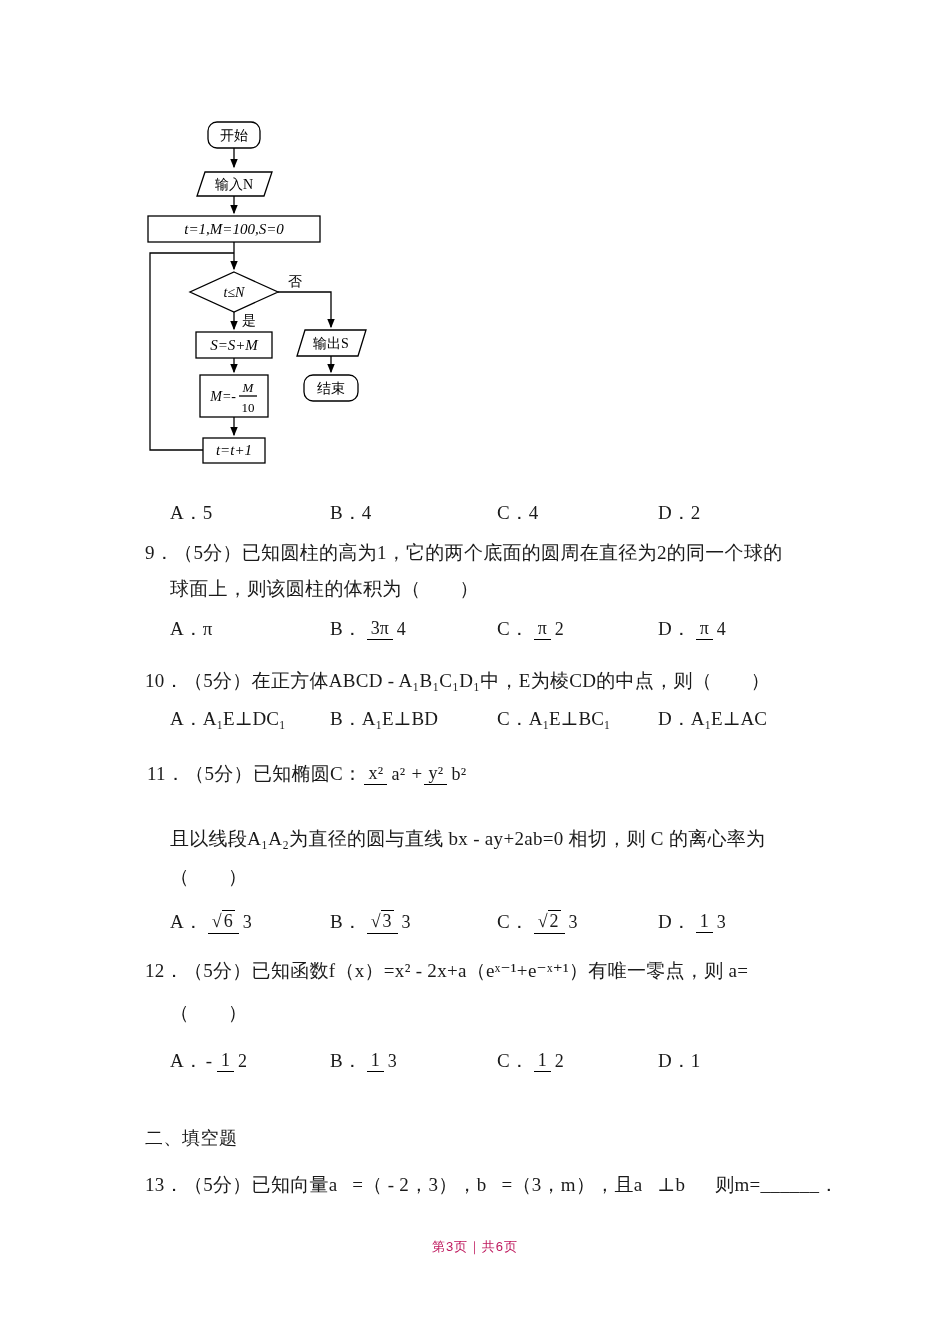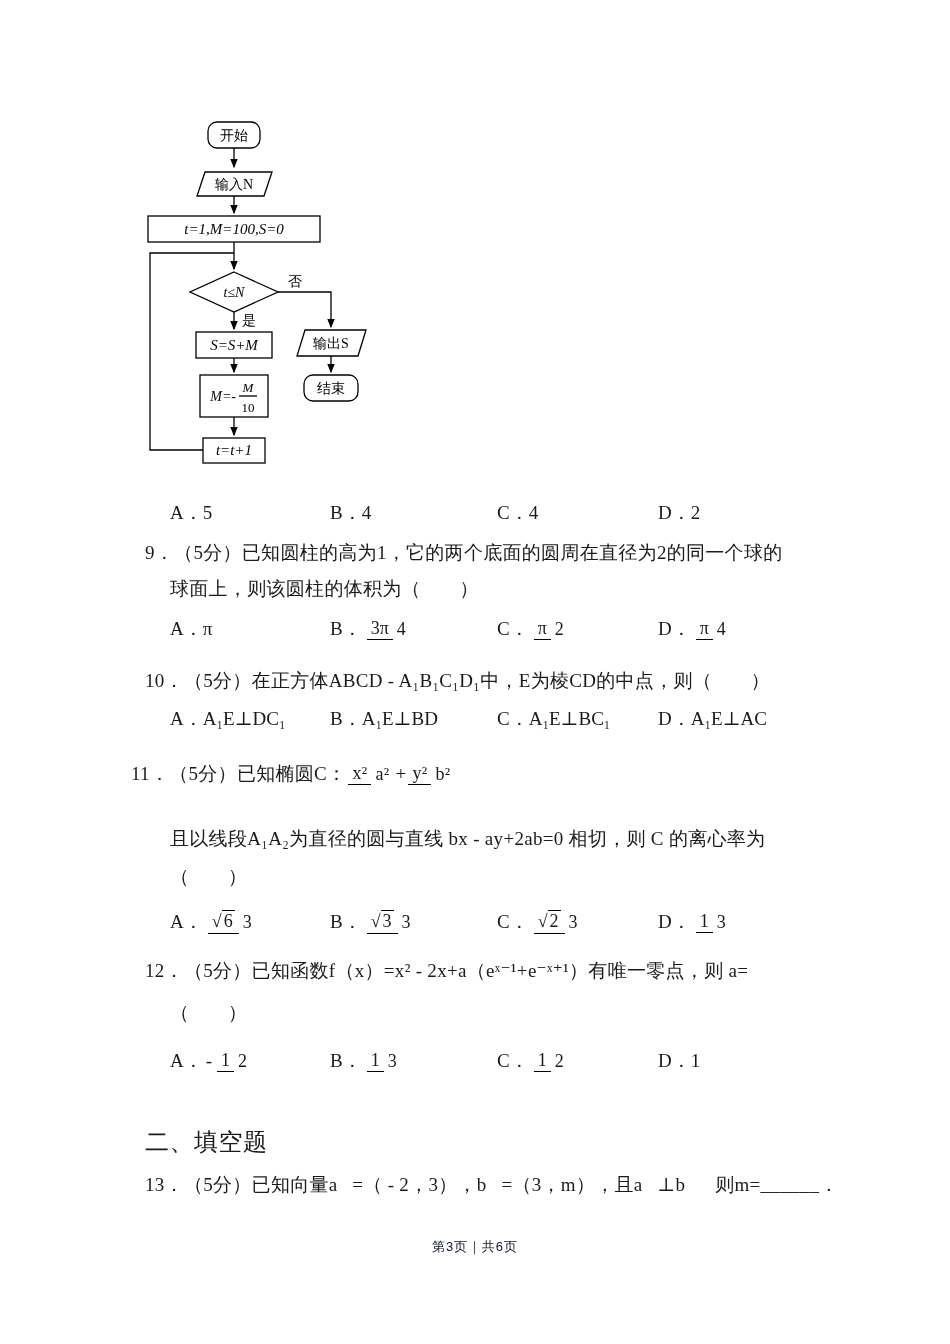--- a/index.html
+++ b/index.html
@@ -11,22 +11,22 @@
   .line{font-size:19px;white-space:nowrap;letter-spacing:0.3px}
   .indent{left:170px}
   .flexline{display:flex;align-items:center;font-size:19px;white-space:nowrap;letter-spacing:0.3px}
   .opts{position:absolute;left:170px;display:grid;grid-template-columns:160px 167px 161px auto;font-size:19px;align-items:center}
   .opts .opt{display:flex;align-items:center;gap:3px;white-space:nowrap}
   .frac{display:inline-flex;align-items:center;line-height:1.15;font-size:18px;vertical-align:middle;margin:0 2px}
   .frac .n{display:inline-flex;align-items:flex-end;padding:0 4px 1px;border-bottom:1.3px solid #000}
   .frac .d{padding:1px 4px 0}
   .rd{padding-right:0}
   .rv{border-top:1.3px solid #000;padding:0 2px}
-  .sec{font-size:24px;letter-spacing:0.5px}
-  .footer{position:absolute;left:0;right:0;text-align:center;font-size:13px;color:#0f172a;
+  .sec{font-size:18px;letter-spacing:0.5px}
+  .footer{position:absolute;left:0;right:0;text-align:center;font-size:13px;color:#be185d;
           font-family:"Liberation Sans","DejaVu Sans",sans-serif;letter-spacing:1px}
   svg text{font-family:"Liberation Serif","DejaVu Serif",serif}
 </style>
 </head>
 <body>
 
 <svg class="abs" style="left:145px;top:115px" width="232" height="362" viewBox="0 0 232 362">
   <defs>
     <marker id="ah" markerWidth="9" markerHeight="8" refX="6.5" refY="3" orient="auto">
       <path d="M0,0 L7.5,3 L0,6 Z" fill="#000"></path>
@@ -109,21 +109,21 @@
 
 <div class="abs line" style="left:145px;top:668px">10．（5分）在正方体ABCD - A₁B₁C₁D₁中，E为棱CD的中点，则（　　）</div>
 
 <div class="opts" style="top:706px">
   <span class="opt">A．A₁E⊥DC₁</span>
   <span class="opt">B．A₁E⊥BD</span>
   <span class="opt">C．A₁E⊥BC₁</span>
   <span class="opt">D．A₁E⊥AC</span>
 </div>
 
-<div class="abs flexline" style="left:131px;top:748px;height:52px">
+<div class="abs flexline" style="left:147px;top:748px;height:52px">
   <span>11．（5分）已知椭圆C：</span>
   <span class="frac">
       <span class="n">x²</span>
       <span class="d">a²</span>
     </span>
   <span>+</span>
   <span class="frac">
       <span class="n">y²</span>
       <span class="d">b²</span>
     </span>

